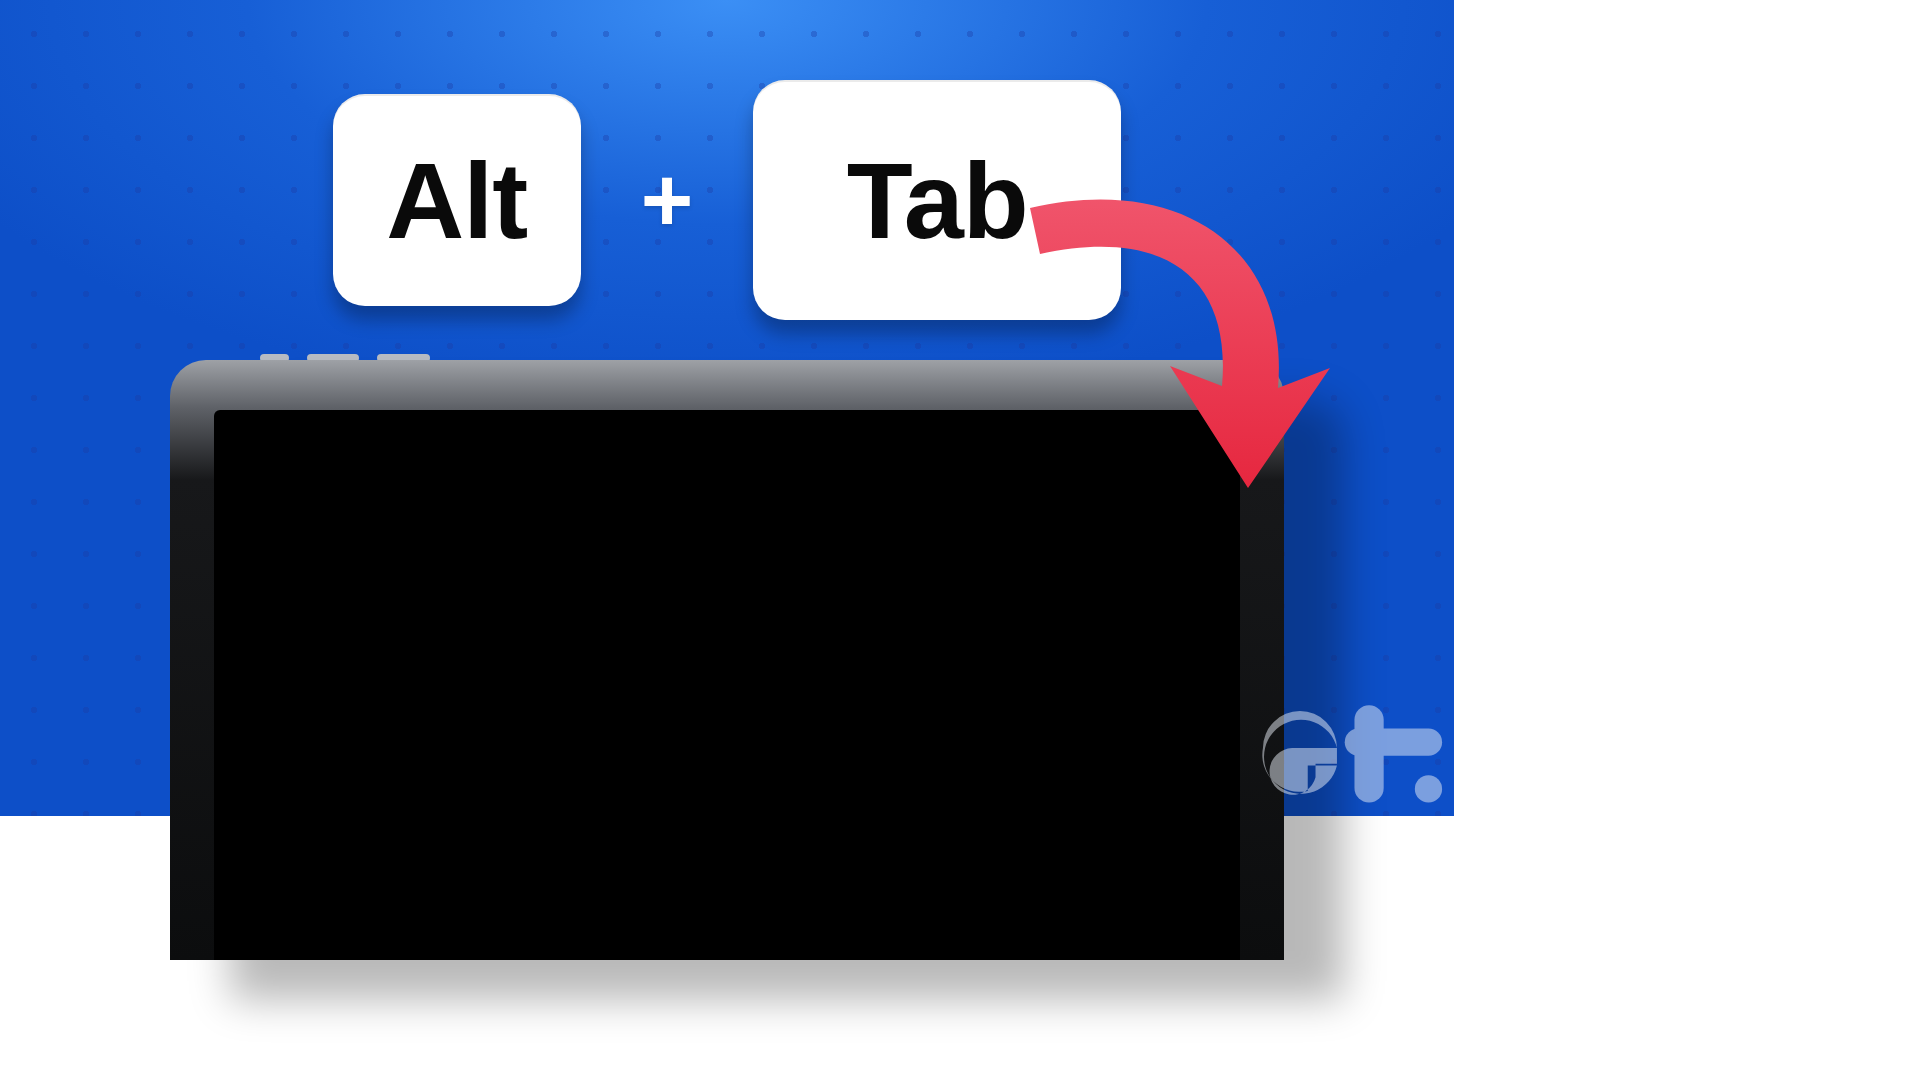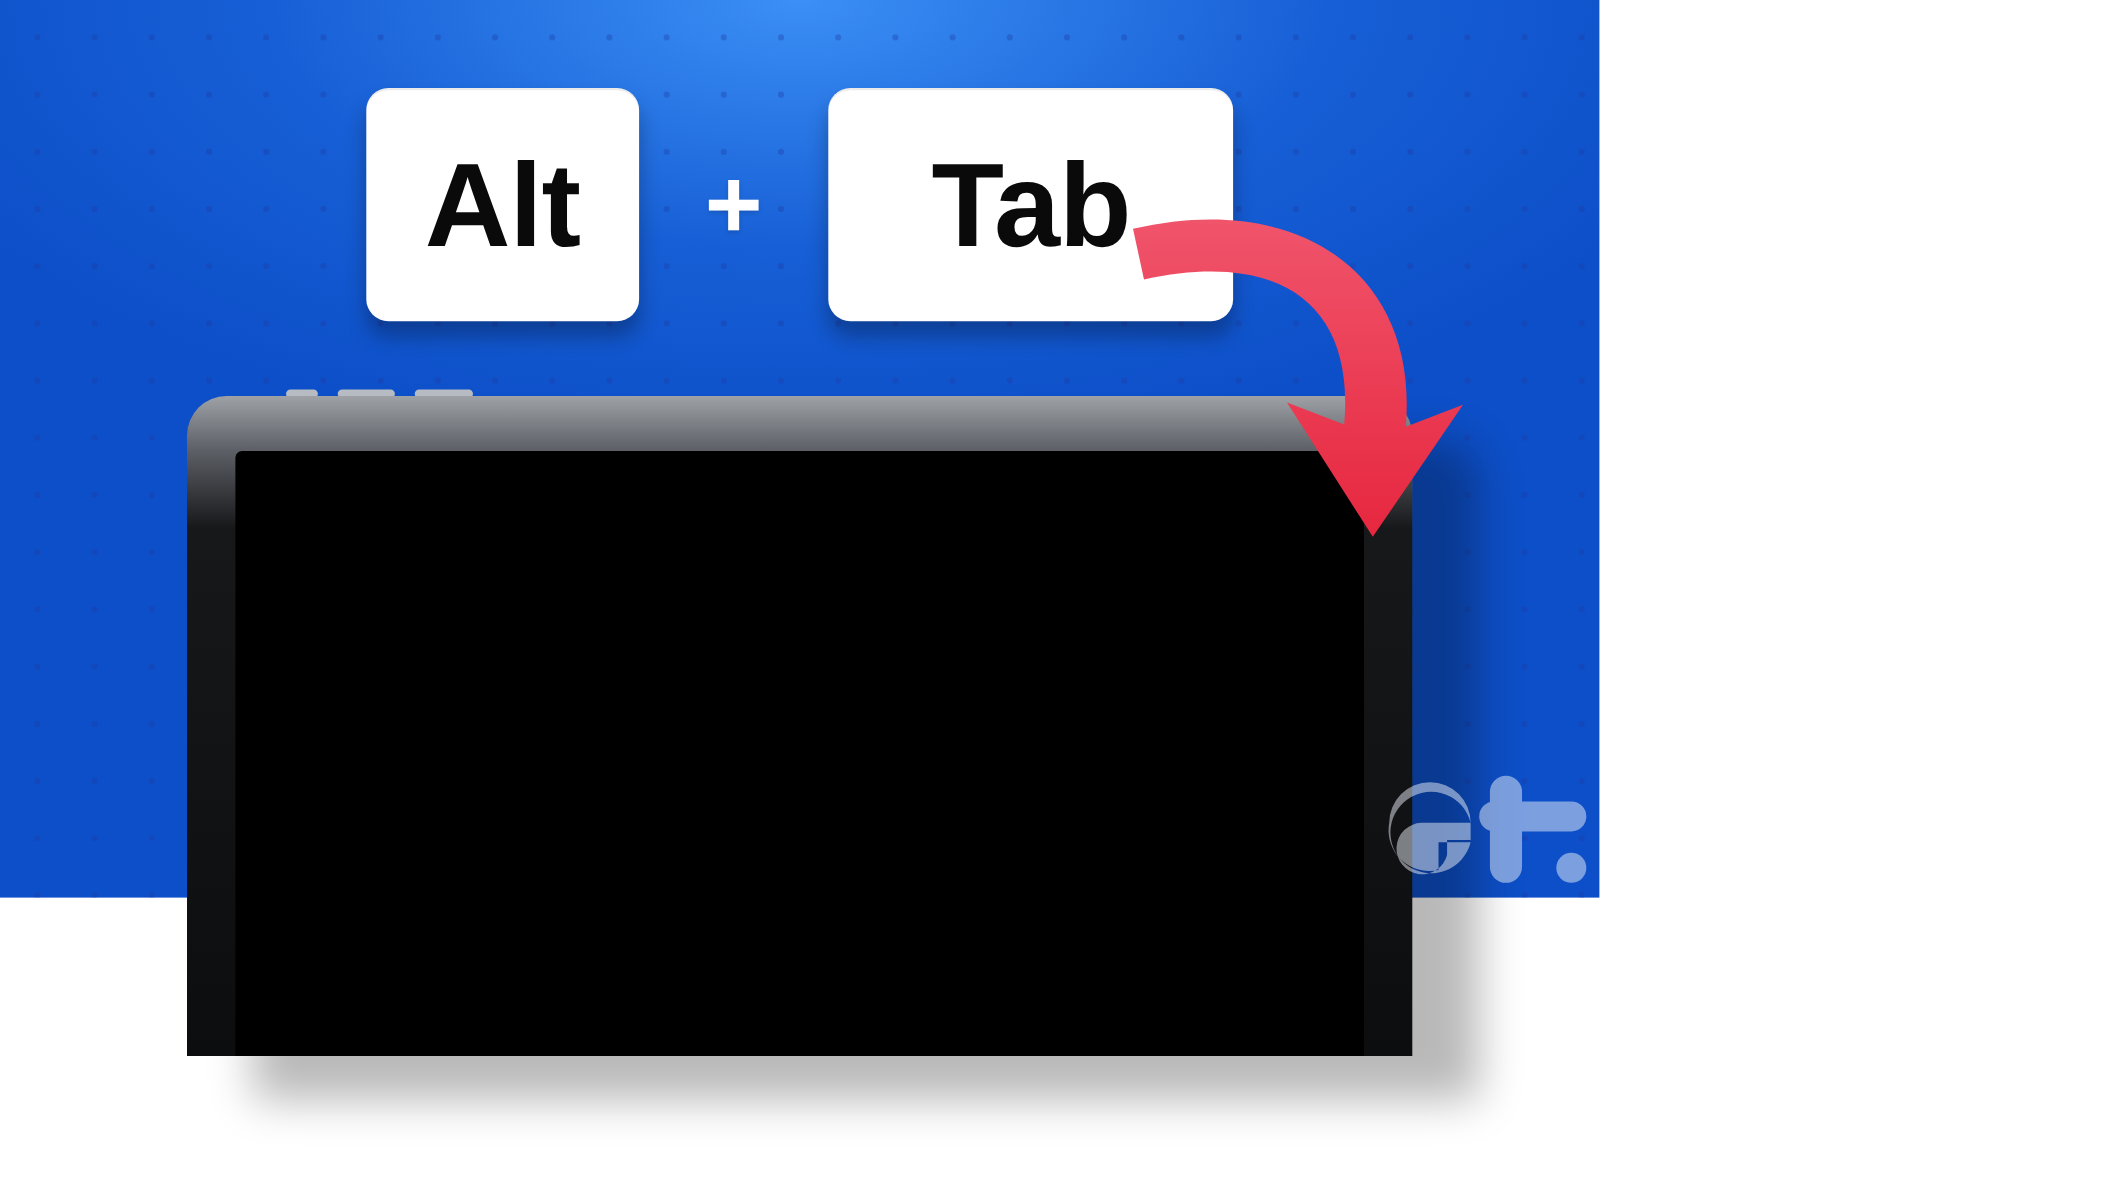--- a/index.html
+++ b/index.html
@@ -32,32 +32,32 @@
     top: 80px;
     left: 0;
     right: 0;
     display: flex;
     justify-content: center;
     align-items: center;
     gap: 60px;
   }
   .key {
     background: #fff;
-    border-radius: 20px;
+    border-radius: 32px;
     box-shadow: 0 14px 18px rgba(0,0,0,0.28), 0 2px 0 rgba(0,0,0,0.08) inset;
     font-weight: 600;
     color: #0a0a0a;
     display: flex;
     align-items: center;
     justify-content: center;
     font-size: 108px;
     letter-spacing: -1px;
   }
   .key.alt { width: 248px; height: 212px; }
-  .key.tab { width: 368px; height: 212px; }
+  .key.tab { width: 368px; height: 240px; }
   .plus {
     color: #fff;
     font-size: 90px;
     font-weight: 700;
     text-shadow: 0 2px 4px rgba(0,0,0,0.15);
   }
 
   
   .laptop {
     position: absolute;

